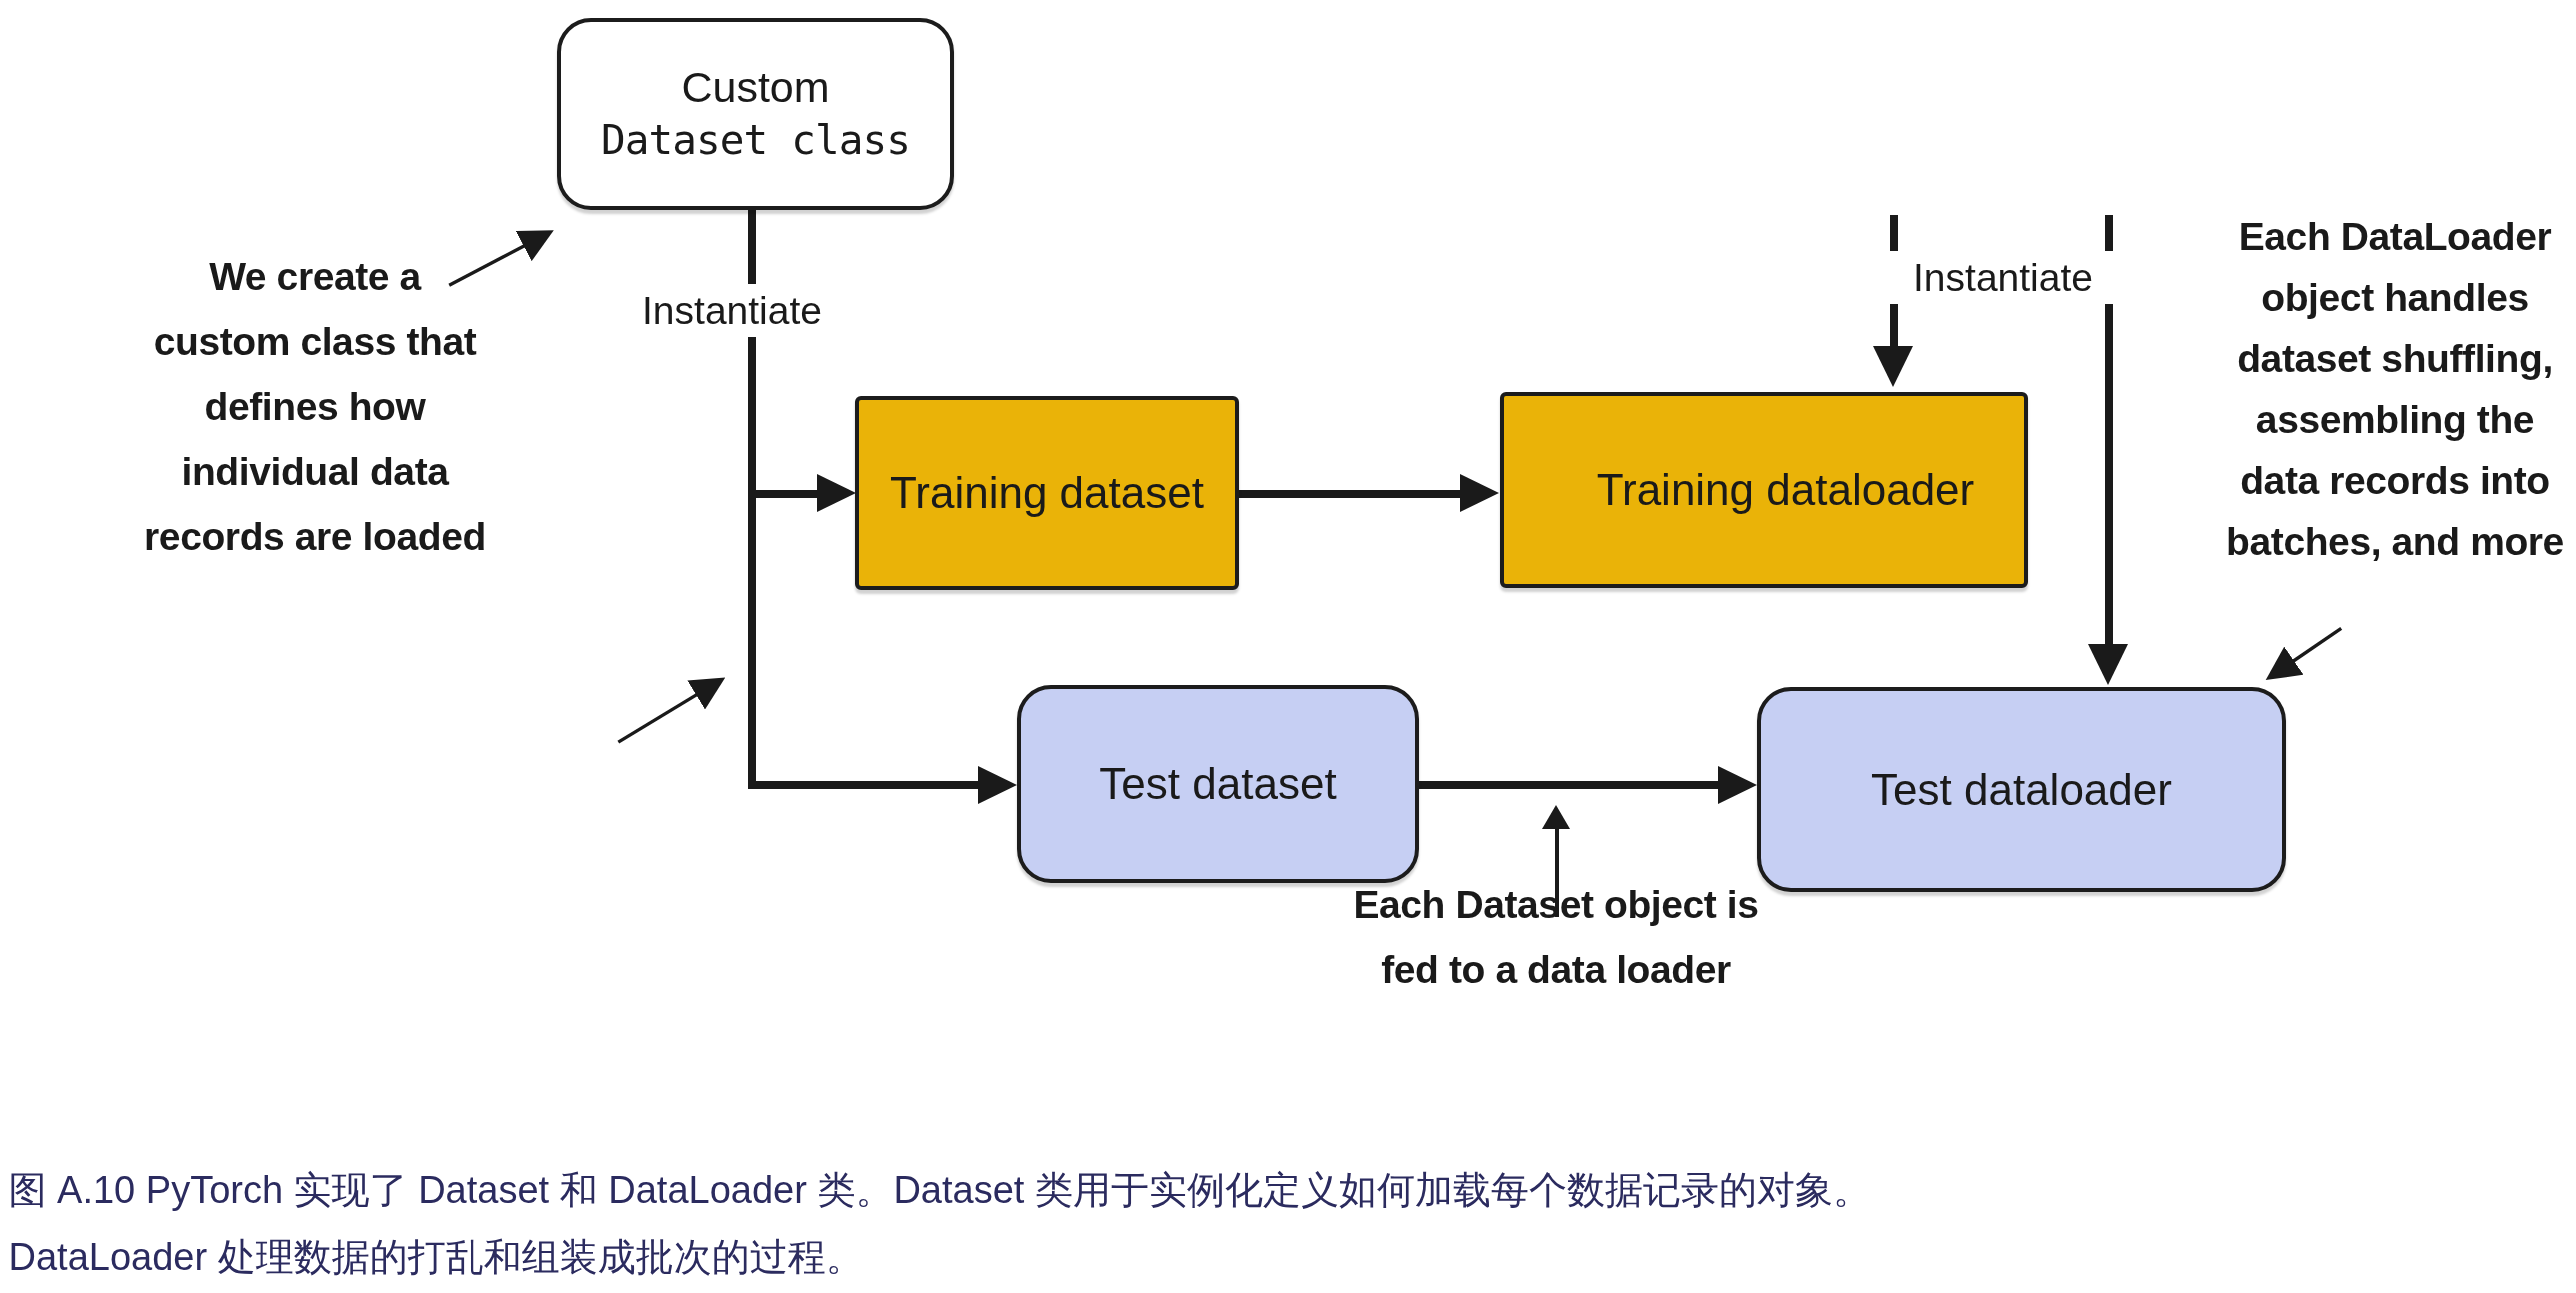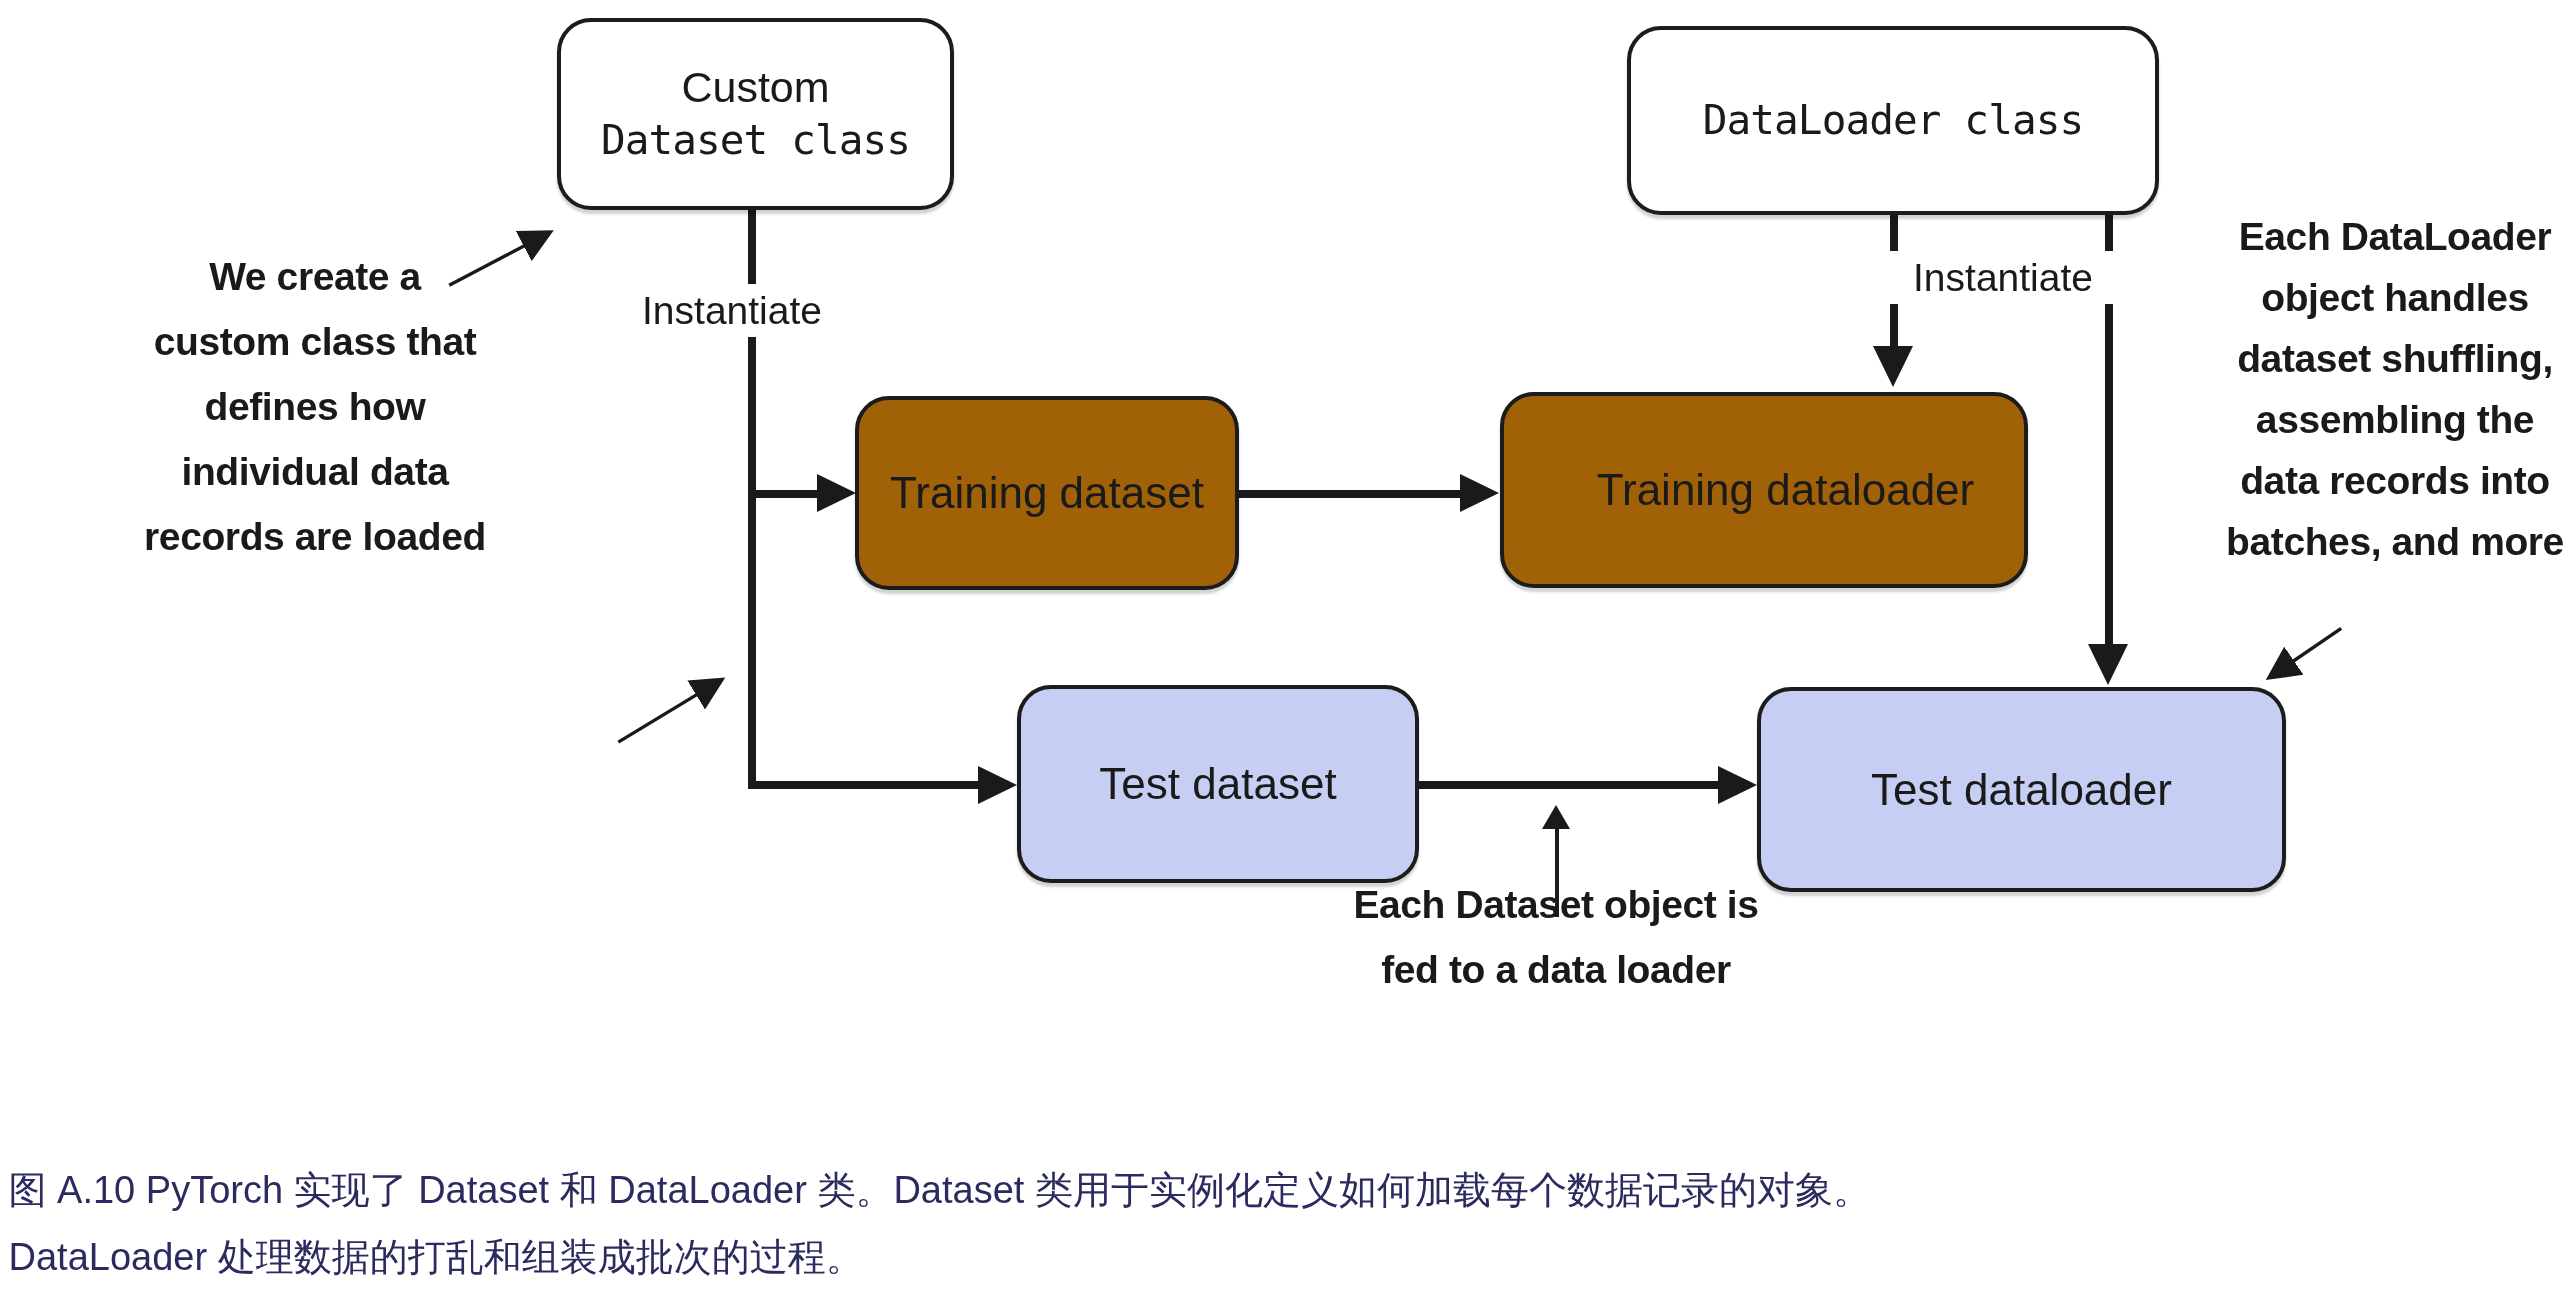--- a/index.html
+++ b/index.html
@@ -7,21 +7,21 @@
     position:relative;width:2576px;height:1293px;background:#ffffff;overflow:hidden;
     font-family:"Liberation Sans",sans-serif;color:#1a1a1a;
   }
   
   .node{
     position:absolute;border:4.3px solid #1c1c1c;border-radius:34px;
     display:flex;flex-direction:column;align-items:center;justify-content:center;
     box-shadow:0 3.4px 2.6px rgba(0,0,0,0.18);box-sizing:border-box;text-align:center;
   }
   .node.white{background:#ffffff;}
-  .node.light{background:#a16207;}
+  .node.light{background:#eab308;border-radius:6px;}
   .node.dark{background:#c6cff3;}
   .node .sans{font-size:43px;line-height:53px;text-align:right;}
   .node .mono{font-family:"DejaVu Sans Mono",monospace;font-size:41px;line-height:53px;letter-spacing:-0.9px;}
   .node .plain{font-size:44px;}
   
   .line{position:absolute;background:#1a1a1a;}
   .arr{position:absolute;width:0;height:0;}
   .arr.right{border-top:19.6px solid transparent;border-bottom:19.6px solid transparent;border-left:39px solid #1a1a1a;}
   .arr.down{border-left:20.5px solid transparent;border-right:20.5px solid transparent;border-top:41px solid #1a1a1a;}
   .arr.up-thin{border-left:14.5px solid transparent;border-right:14.5px solid transparent;border-bottom:24px solid #1a1a1a;}
@@ -91,23 +91,20 @@
         </marker>
       </defs>
     <line x1="100" y1="12" x2="18" y2="68" stroke="#1a1a1a" stroke-width="4" marker-end="url(#m3)"></line>
   </svg>
 
   <div class="node white" style="left:557px;top:18px;width:397px;height:192px;">
     <div class="sans">Custom</div>
     <div class="mono">Dataset class</div>
   </div>
 
-  <div class="node white" style="left:1627px;top:25.6px;width:532px;height:189px;">
-    <div class="mono">DataLoader class</div>
-  </div>
 
   <div class="node light" style="left:855px;top:396px;width:384px;height:194px;">
     <div class="plain">Training dataset</div>
   </div>
 
   <div class="node light" style="left:1500px;top:392px;width:528px;height:196px;padding-left:43px;">
     <div class="plain">Training dataloader</div>
   </div>
 
   <div class="node dark" style="left:1757px;top:687px;width:529px;height:205px;">

